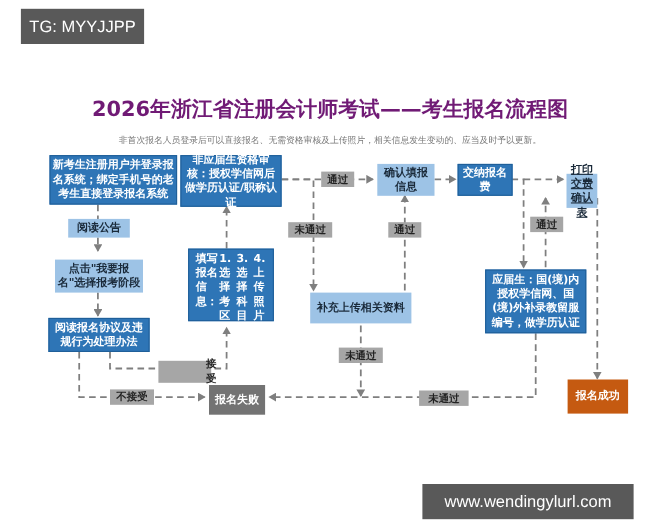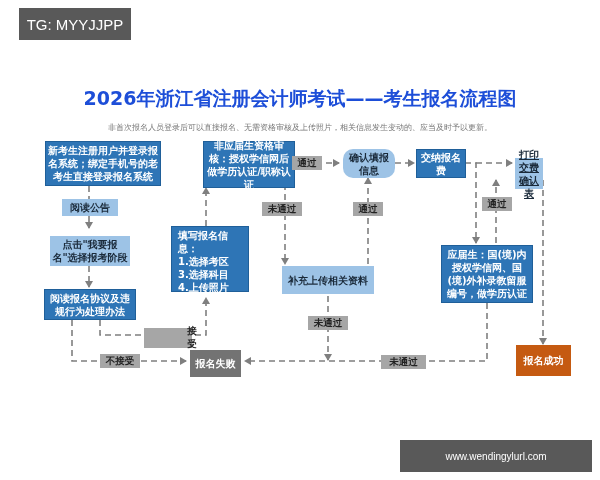--- a/index.html
+++ b/index.html
@@ -1,23 +1,23 @@
 <!DOCTYPE html>
 <html><head>
 <meta charset="utf-8">
 <style>
   * { box-sizing: border-box; margin: 0; padding: 0; }
   html, body { width: 600px; height: 480px; background: #ffffff; overflow: hidden; }
   body { position: relative; font-family: "DejaVu Sans", "Liberation Sans", sans-serif; }
 
   .wm { position: absolute; background: #595959; color: #ffffff; font-family: "Liberation Sans", sans-serif; display: flex; align-items: center; justify-content: center; }
   .wm-top { left: 19px; top: 8px; width: 112px; height: 32px; font-size: 15px; }
-  .wm-bot { left: 400px; top: 440px; width: 192px; height: 32px; font-size: 10px; }
+  .wm-bot { left: 384px; top: 440px; width: 192px; height: 32px; font-size: 15px; }
 
-  .title { position: absolute; left: 0; width: 600px; top: 86px; text-align: center; font-size: 19px; font-weight: bold; color: #1d4ed8; letter-spacing: 0px; }
+  .title { position: absolute; left: 0; width: 600px; top: 86px; text-align: center; font-size: 19px; font-weight: bold; color: #701a75; letter-spacing: 0px; }
   .subtitle { position: absolute; left: 0; width: 600px; top: 122px; text-align: center; font-size: 8px; color: #777; }
 
   .box { position: absolute; display: flex; align-items: center; justify-content: center; text-align: center; font-weight: bold; font-size: 10px; line-height: 13px; padding: 2px; }
   .dark { background: #2e75b6; color: #ffffff; border: 1px solid #1f5f99; }
   .light { background: #9dc3e6; color: #1a2a3a; }
   .green { background: #737373; color: #ffffff; }
   .orange { background: #c55a11; color: #ffffff; }
   .left-align { text-align: left; justify-content: flex-start; padding-left: 6px; }
 
   .tag { position: absolute; background: #a6a6a6; color: #222; font-size: 9.5px; font-weight: bold; display: flex; align-items: center; justify-content: center; }
@@ -72,32 +72,32 @@
 </svg>
 
 <div class="box dark" style="left:45px; top:141px; width:116px; height:45px;">新考生注册用户并登录报名系统；绑定手机号的老考生直接登录报名系统</div>
 
 <div class="box light" style="left:62px; top:199px; width:56px; height:17px;">阅读公告</div>
 
 <div class="box light" style="left:50px; top:236px; width:80px; height:30px;">点击"我要报名"选择报考阶段</div>
 
 <div class="box dark" style="left:44px; top:289px; width:92px; height:31px;">阅读报名协议及违规行为处理办法</div>
 
-<div class="box dark" style="left:164px; top:141px; width:92px; height:47px;margin-left:39px;">非应届生资格审核：授权学信网后做学历认证/职称认证</div>
+<div class="box dark" style="left:164px; top:141px; width:92px; height:47px;">非应届生资格审核：授权学信网后做学历认证/职称认证</div>
 
-<div class="box dark left-align" style="left:171px; top:226px; width:78px; height:66px; flex-direction:column; align-items:flex-start; line-height:13px;">
+<div class="box dark left-align" style="left:171px; top:226px; width:78px; height:66px; flex-direction:row; align-items:flex-start; line-height:13px;">
   <span>填写报名信息：</span>
   <span>1.选择考区</span>
   <span>3.选择科目</span>
   <span>4.上传照片</span>
 </div>
 
 <div class="box light" style="left:282px; top:266px; width:92px; height:28px;">补充上传相关资料</div>
 
-<div class="box light" style="left:343px; top:149px; width:52px; height:29px;border-radius:10px;">确认填报信息</div>
+<div class="box light" style="left:343px; top:149px; width:52px; height:29px;">确认填报信息</div>
 
 <div class="box dark" style="left:416px; top:149px; width:50px; height:29px;">交纳报名费</div>
 
 <div class="box light" style="left:515px; top:158px; width:28px; height:31px;text-decoration:underline;">打印交费确认表</div>
 
 <div class="box dark" style="left:441px; top:245px; width:92px; height:58px;">应届生：国(境)内授权学信网、国(境)外补录教留服编号，做学历认证</div>
 
 <div class="box green" style="left:190px; top:350px; width:51px; height:27px;">报名失败</div>
 
 <div class="box orange" style="left:516px; top:345px; width:55px; height:31px;">报名成功</div>

